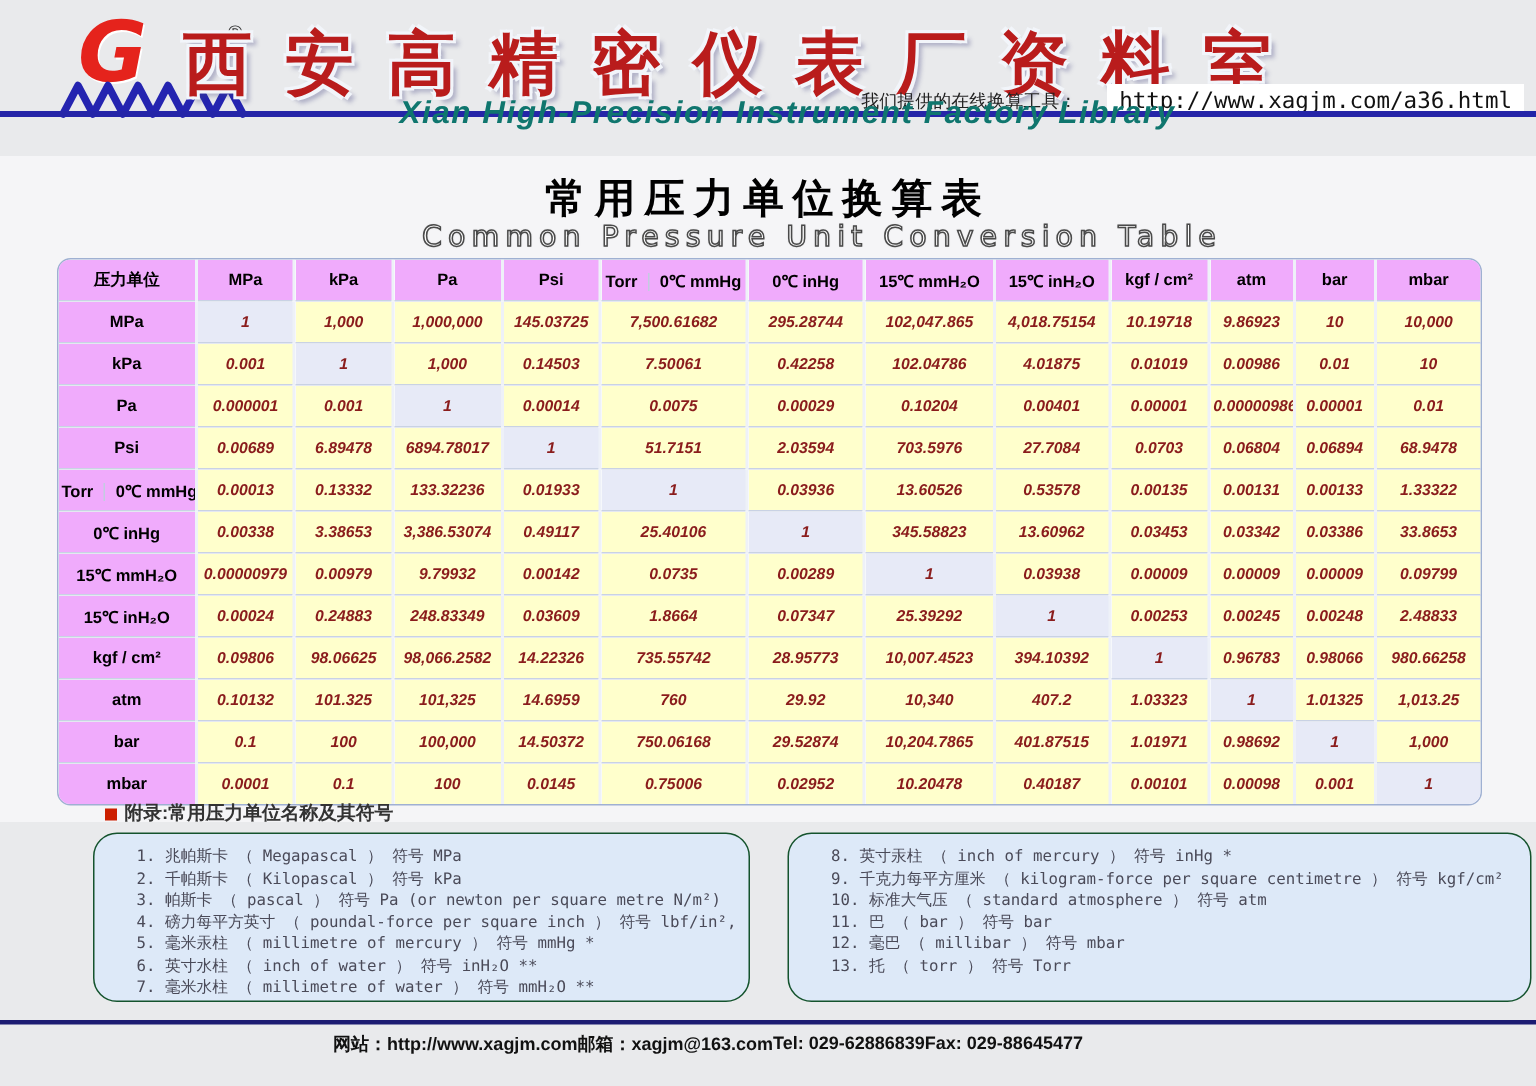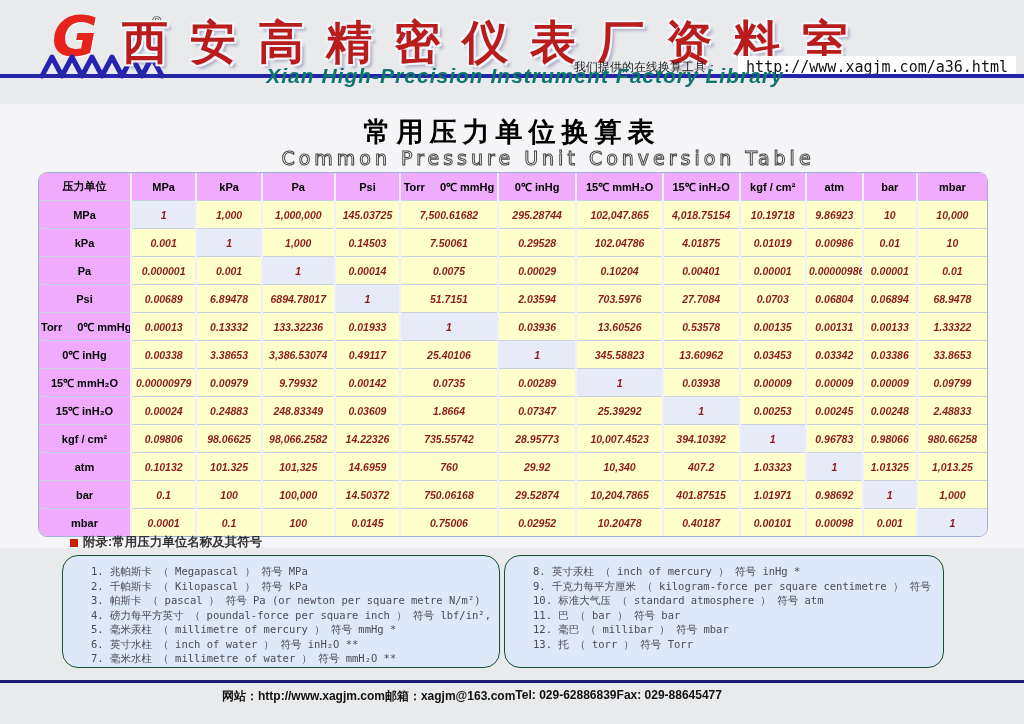--- a/index.html
+++ b/index.html
@@ -46,21 +46,21 @@
   .pfx{display:inline-block;padding-right:7px;border-right:1px solid #c2cce0;margin-right:7px;}
   .lbl{display:inline-block;}
 
   
   .appendix-header{position:absolute;left:30px;top:534px;display:flex;align-items:center;gap:5px;padding-left:40px;}
   .bullet{width:8px;height:8px;background:#cc1f00;display:inline-block;}
   .appendix-title{font-size:12.5px;font-weight:bold;color:#333;}
   .app-box{position:absolute;top:555px;height:113px;background:#dde9f8;
     border:1px solid #14532d;border-radius:16px;box-sizing:border-box;padding:8px 8px 0 28px;}
   .app-box.left{left:62px;width:438px;}
-  .app-box.right{left:504px;width:440px;}
+  .app-box.right{left:525px;width:496px;}
   .app-box ul{margin:0;padding:0;list-style:none;}
   .app-box li{font-family:"DejaVu Sans Mono",monospace;font-size:10.5px;line-height:14.5px;
     color:#4a4a58;white-space:nowrap;overflow:hidden;}
 
   
   .footer-rule{position:absolute;left:0;top:680px;width:1024px;height:3px;background:#1c1c72;}
   .footer-items{position:absolute;left:0;top:688px;width:944px;display:flex;
     justify-content:center;font-size:12px;color:#111;font-weight:bold;}
   .footer-items span{white-space:nowrap;}
   .footer-items .link{cursor:pointer;}
@@ -139,21 +139,21 @@
             <td class="val">10</td>
             <td class="val">10,000</td>
           </tr>
           <tr>
             <th class="unit">kPa</th>
             <td class="val">0.001</td>
             <td class="val diag">1</td>
             <td class="val">1,000</td>
             <td class="val">0.14503</td>
             <td class="val">7.50061</td>
-            <td class="val">0.29528</td>
+            <td class="val">0.42258</td>
             <td class="val">102.04786</td>
             <td class="val">4.01875</td>
             <td class="val">0.01019</td>
             <td class="val">0.00986</td>
             <td class="val">0.01</td>
             <td class="val">10</td>
           </tr>
           <tr>
             <th class="unit">Pa</th>
             <td class="val">0.000001</td>

